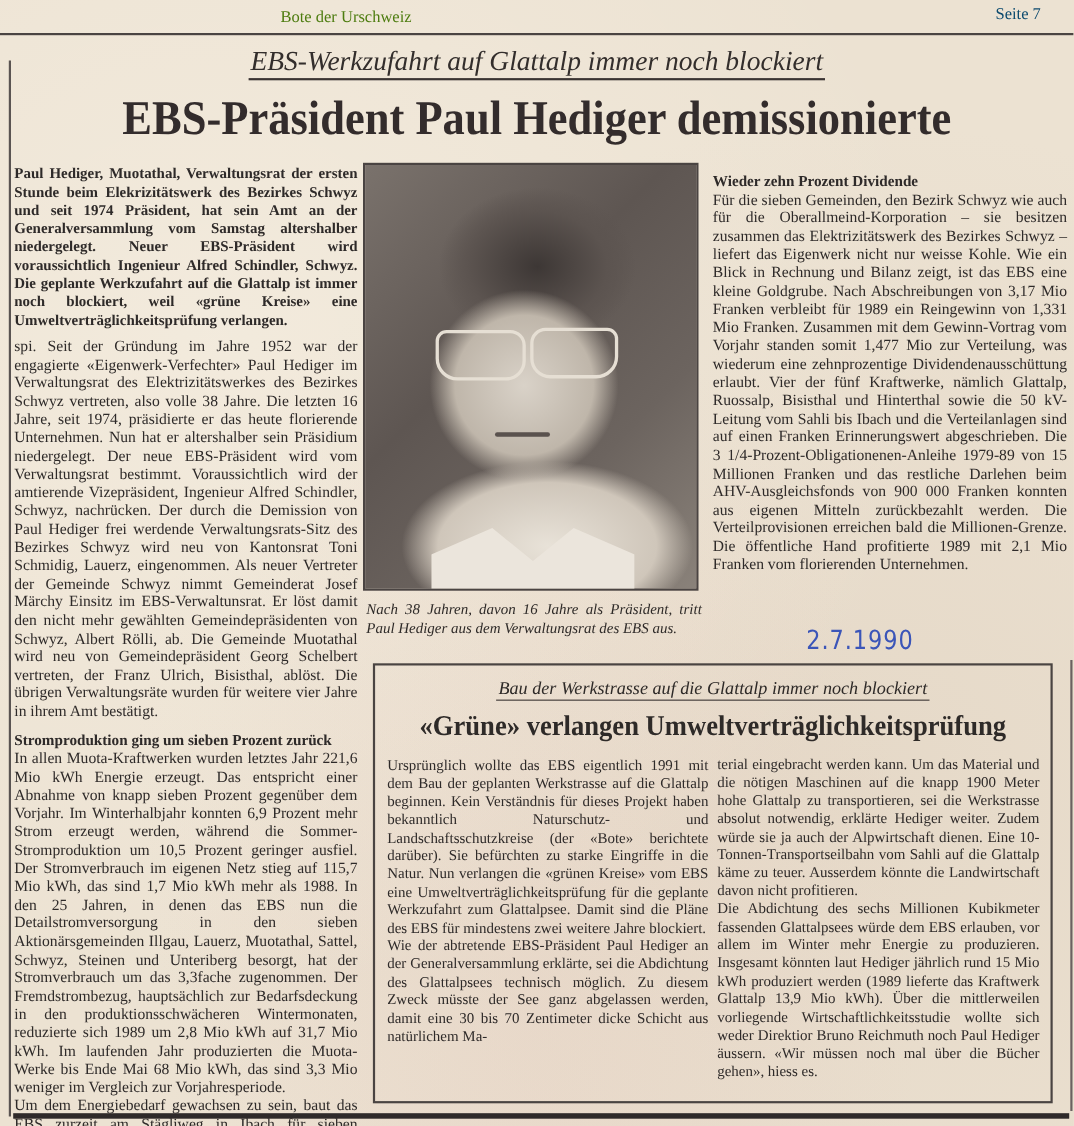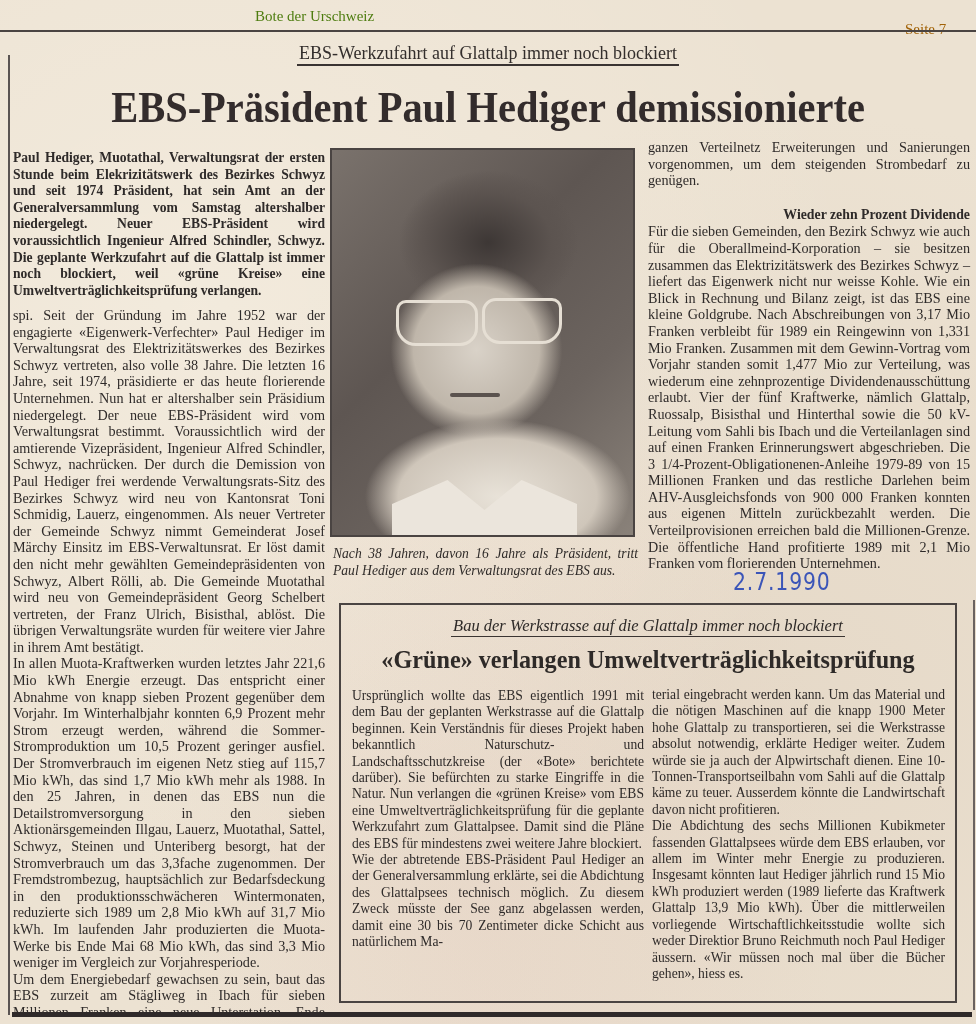--- a/index.html
+++ b/index.html
@@ -9,38 +9,38 @@
     background-image:
       radial-gradient(ellipse at 20% 30%, rgba(255,250,240,0.35), transparent 60%),
       radial-gradient(ellipse at 80% 70%, rgba(210,190,170,0.25), transparent 60%),
       radial-gradient(ellipse at 50% 90%, rgba(230,200,190,0.25), transparent 50%);
     font-family: "Liberation Serif", "DejaVu Serif", serif;
     color: #2e2a28;
     position: relative;
   }
   .abs { position: absolute; }
   .masthead-name { left: 255px; top: 8px; font-size: 15px; color: #4d7c0f; }
-  .page-num { left: 905px; top: 21px; font-size: 15px; color: #a16207; }
+  .page-num { left: 905px; top: 5px; font-size: 15px; color: #0c4a6e; }
   .masthead-rule { left: 0; top: 30px; width: 976px; height: 2px; background: #4a4442; }
   .left-edge-rule { left: 8px; top: 55px; width: 1.5px; height: 960px; background: #5a5452; }
   .kicker {
     left: 0; width: 976px; top: 43px; text-align: center;
-    font-size: 18px; color: #332e2c;
+    font-style: italic; font-size: 25px; color: #332e2c;
   }
   .kicker span { border-bottom: 2px solid #3a3432; padding: 0 2px 1px; }
   .headline {
     left: 0; width: 976px; top: 82px; text-align: center;
     font-family: "Liberation Serif", serif; font-weight: bold;
     font-size: 44px; letter-spacing: 0px; color: #332c2c;
     transform: scaleX(0.92); transform-origin: center;
   }
   .col { font-size: 14.2px; line-height: 16.6px; text-align: justify; color: #2e2a29; }
   .lead { left: 13px; top: 150px; width: 312px; font-weight: bold; font-size: 13.6px; line-height: 16.6px; }
   .body-left { left: 13px; top: 307px; width: 312px; }
-  .subhead { font-weight: bold; font-size: 13.8px; text-align: right; margin: 0; }
+  .subhead { font-weight: bold; font-size: 13.8px; text-align: left; margin: 0; }
   .subhead.left { text-align: left; }
   .para { margin: 0; }
   .photo-box {
     left: 330px; top: 148px; width: 305px; height: 389px;
     border: 2px solid #4a4442;
     background:
       radial-gradient(ellipse 38% 30% at 48% 52%, #d9d2c8 0%, #bfb6aa 55%, transparent 75%),
       radial-gradient(ellipse 55% 25% at 55% 90%, #e8e2d8 0%, #cfc6ba 60%, transparent 80%),
       radial-gradient(ellipse 35% 22% at 52% 24%, #3d3735 0%, #5c5450 60%, transparent 85%),
       linear-gradient(135deg, #7a726c 0%, #5e5652 40%, #6c645f 70%, #8a827a 100%);
@@ -81,34 +81,34 @@
 <div class="abs masthead-rule"></div>
 <div class="abs left-edge-rule"></div>
 
 <div class="abs kicker"><span>EBS-Werkzufahrt auf Glattalp immer noch blockiert</span></div>
 <div class="abs headline">EBS-Präsident Paul Hediger demissionierte</div>
 
 <div class="abs col lead">Paul Hediger, Muotathal, Verwaltungsrat der ersten Stunde beim Elekrizitätswerk des Bezirkes Schwyz und seit 1974 Präsident, hat sein Amt an der Generalversammlung vom Samstag altershalber niedergelegt. Neuer EBS-Präsident wird voraussichtlich Ingenieur Alfred Schindler, Schwyz. Die geplante Werkzufahrt auf die Glattalp ist immer noch blockiert, weil «grüne Kreise» eine Umweltverträglichkeitsprüfung verlangen.</div>
 
 <div class="abs col body-left">
   <p class="para">spi. Seit der Gründung im Jahre 1952 war der engagierte «Eigenwerk-Verfechter» Paul Hediger im Verwaltungsrat des Elektrizitätswerkes des Bezirkes Schwyz vertreten, also volle 38 Jahre. Die letzten 16 Jahre, seit 1974, präsidierte er das heute florierende Unternehmen. Nun hat er altershalber sein Präsidium niedergelegt. Der neue EBS-Präsident wird vom Verwaltungsrat bestimmt. Voraussichtlich wird der amtierende Vizepräsident, Ingenieur Alfred Schindler, Schwyz, nachrücken. Der durch die Demission von Paul Hediger frei werdende Verwaltungsrats-Sitz des Bezirkes Schwyz wird neu von Kantonsrat Toni Schmidig, Lauerz, eingenommen. Als neuer Vertreter der Gemeinde Schwyz nimmt Gemeinderat Josef Märchy Einsitz im EBS-Verwaltunsrat. Er löst damit den nicht mehr gewählten Gemeindepräsidenten von Schwyz, Albert Rölli, ab. Die Gemeinde Muotathal wird neu von Gemeindepräsident Georg Schelbert vertreten, der Franz Ulrich, Bisisthal, ablöst. Die übrigen Verwaltungsräte wurden für weitere vier Jahre in ihrem Amt bestätigt.</p>
+  <p class="subhead left" style="margin-top:10px;">Stromproduktion ging um sieben Prozent zurück</p>
   <p class="para">In allen Muota-Kraftwerken wurden letztes Jahr 221,6 Mio kWh Energie erzeugt. Das entspricht einer Abnahme von knapp sieben Prozent gegenüber dem Vorjahr. Im Winterhalbjahr konnten 6,9 Prozent mehr Strom erzeugt werden, während die Sommer-Stromproduktion um 10,5 Prozent geringer ausfiel. Der Stromverbrauch im eigenen Netz stieg auf 115,7 Mio kWh, das sind 1,7 Mio kWh mehr als 1988. In den 25 Jahren, in denen das EBS nun die Detailstromversorgung in den sieben Aktionärsgemeinden Illgau, Lauerz, Muotathal, Sattel, Schwyz, Steinen und Unteriberg besorgt, hat der Stromverbrauch um das 3,3fache zugenommen. Der Fremdstrombezug, hauptsächlich zur Bedarfsdeckung in den produktionsschwächeren Wintermonaten, reduzierte sich 1989 um 2,8 Mio kWh auf 31,7 Mio kWh. Im laufenden Jahr produzierten die Muota-Werke bis Ende Mai 68 Mio kWh, das sind 3,3 Mio weniger im Vergleich zur Vorjahresperiode.</p>
   <p class="para">Um dem Energiebedarf gewachsen zu sein, baut das EBS zurzeit am Stägliweg in Ibach für sieben Millionen Franken eine neue Unterstation. Ende November sollen die elektrischen Anlagen eingebaut werden. Auch sonst werden laufend am</p>
 </div>
 
 <div class="abs photo-box">
   <div class="abs photo-glasses-l"></div>
   <div class="abs photo-glasses-r"></div>
   <div class="abs photo-mouth"></div>
   <div class="abs photo-collar"></div>
 </div>
 <div class="abs caption">Nach 38 Jahren, davon 16 Jahre als Präsident, tritt Paul Hediger aus dem Verwaltungsrat des EBS aus.</div>
 
 <div class="abs col body-right">
-  <p class="para">ganzen Verteilnetz Erweiterungen und Sanierungen vorgenommen, um dem steigenden Strombedarf zu genügen.</p>
   <p class="subhead" style="margin-top:18px;">Wieder zehn Prozent Dividende</p>
   <p class="para">Für die sieben Gemeinden, den Bezirk Schwyz wie auch für die Oberallmeind-Korporation – sie besitzen zusammen das Elektrizitätswerk des Bezirkes Schwyz – liefert das Eigenwerk nicht nur weisse Kohle. Wie ein Blick in Rechnung und Bilanz zeigt, ist das EBS eine kleine Goldgrube. Nach Abschreibungen von 3,17 Mio Franken verbleibt für 1989 ein Reingewinn von 1,331 Mio Franken. Zusammen mit dem Gewinn-Vortrag vom Vorjahr standen somit 1,477 Mio zur Verteilung, was wiederum eine zehnprozentige Dividendenausschüttung erlaubt. Vier der fünf Kraftwerke, nämlich Glattalp, Ruossalp, Bisisthal und Hinterthal sowie die 50 kV-Leitung vom Sahli bis Ibach und die Verteilanlagen sind auf einen Franken Erinnerungswert abgeschrieben. Die 3 1/4-Prozent-Obligationenen-Anleihe 1979-89 von 15 Millionen Franken und das restliche Darlehen beim AHV-Ausgleichsfonds von 900 000 Franken konnten aus eigenen Mitteln zurückbezahlt werden. Die Verteilprovisionen erreichen bald die Millionen-Grenze. Die öffentliche Hand profitierte 1989 mit 2,1 Mio Franken vom florierenden Unternehmen.</p>
 </div>
 
 <div class="abs date-stamp">2.7.1990</div>
 
 <div class="abs box2"></div>
 <div class="abs kicker2"><span>Bau der Werkstrasse auf die Glattalp immer noch blockiert</span></div>
 <div class="abs headline2">«Grüne» verlangen Umweltverträglichkeitsprüfung</div>
 

